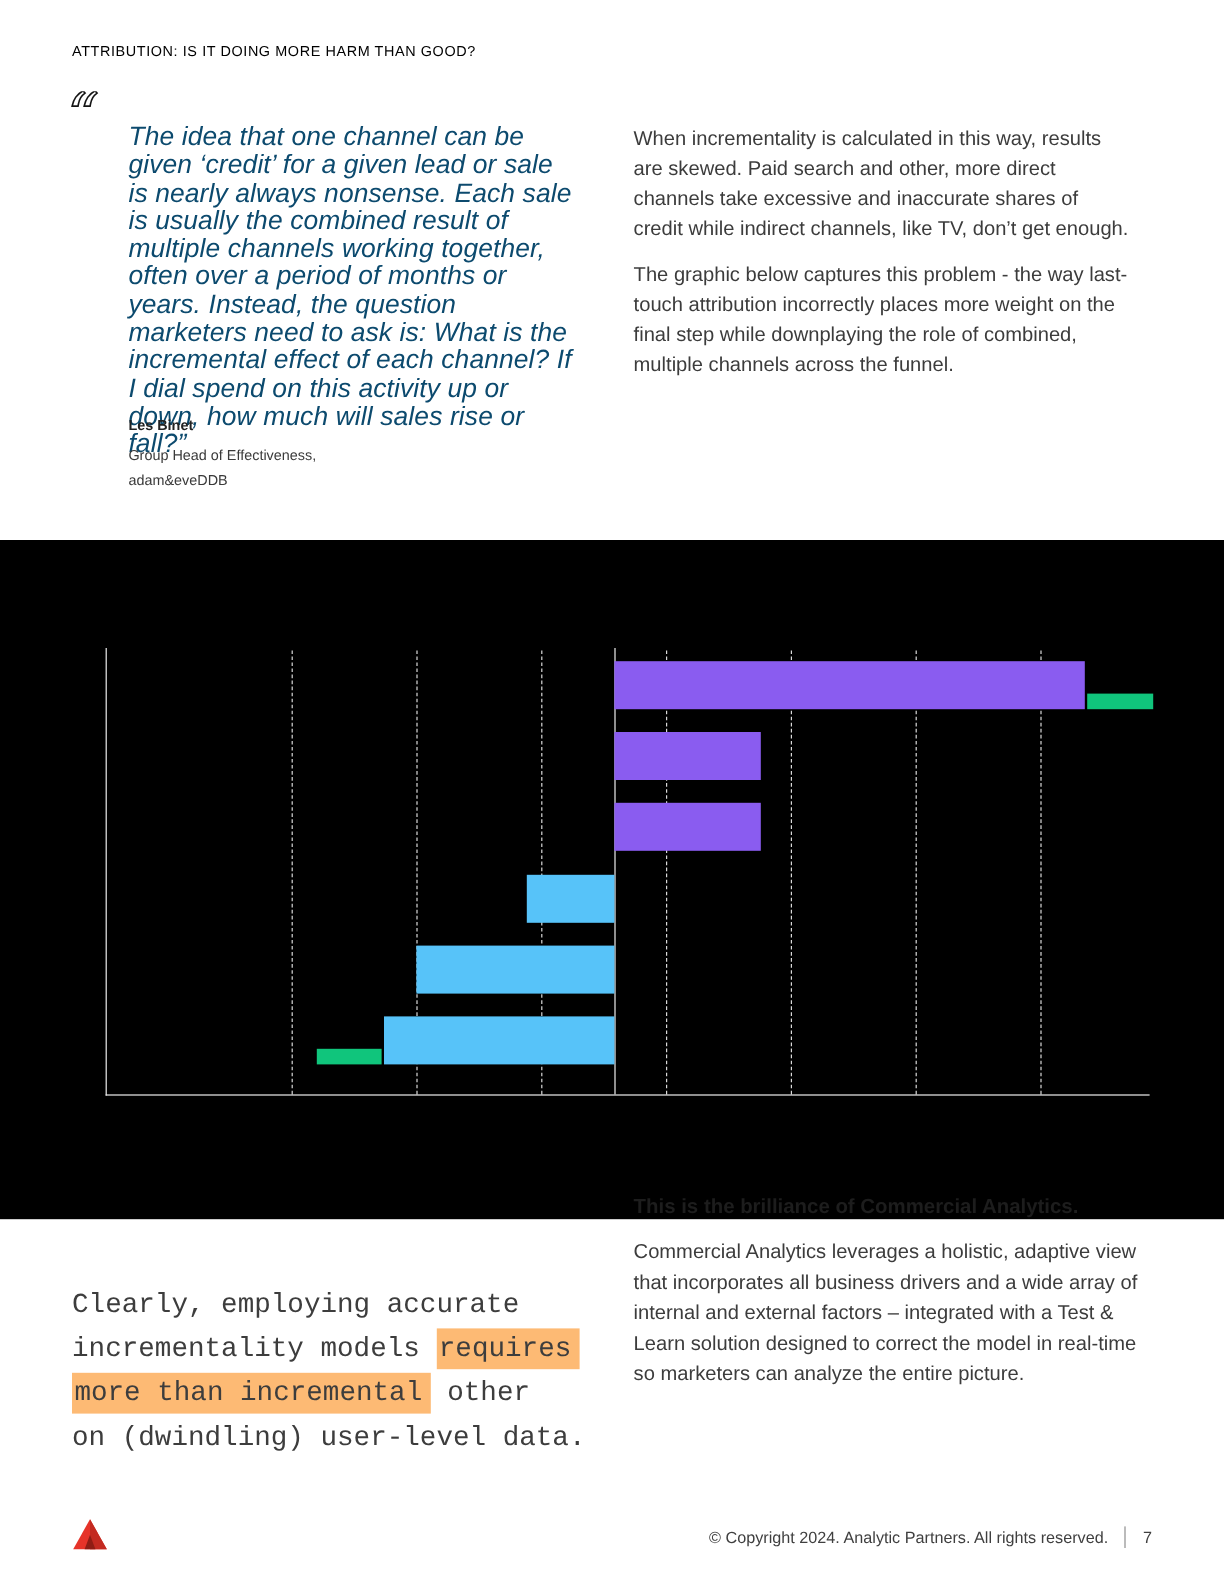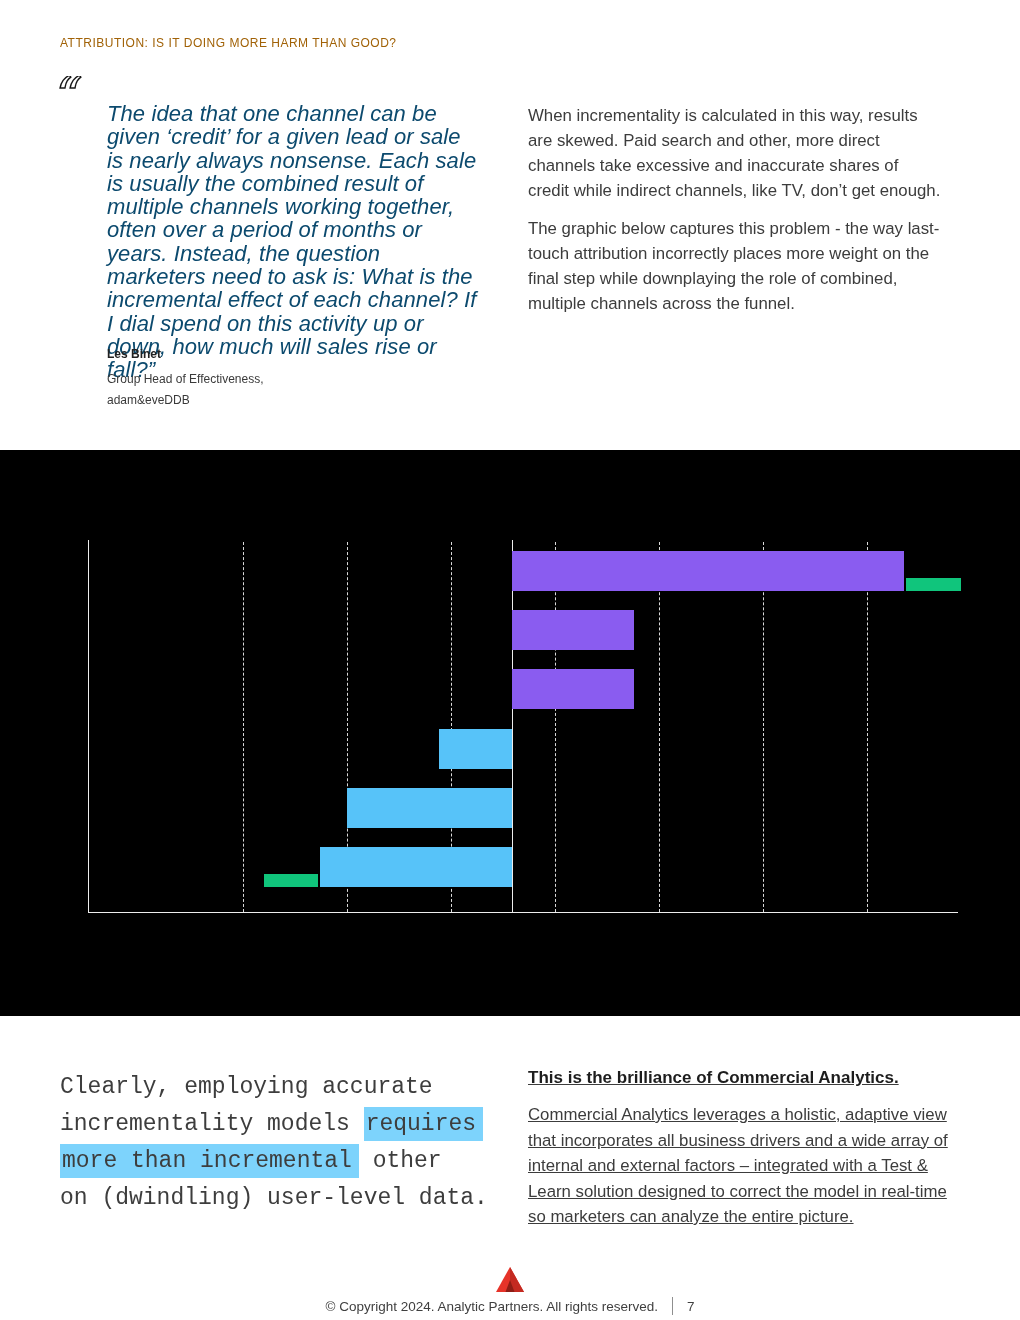--- a/index.html
+++ b/index.html
@@ -6,21 +6,21 @@
   * { box-sizing: border-box; }
   html,body { margin:0; padding:0; background:#ffffff; }
   .page {
     position:relative; width:1020px; height:1320px; margin:0 auto;
     background:#ffffff; overflow:hidden;
     font-family:"Liberation Sans", sans-serif; color:#3c3c3c;
   }
 
   .eyebrow {
     position:absolute; left:60px; top:36px;
-    font-size:12px; letter-spacing:0.5px; color:#a16207; font-weight:500;
+    font-size:12px; letter-spacing:0.5px; color:#000000; font-weight:500;
   }
 
   .quote-icon { position:absolute; left:56px; top:76px; }
 
   .quote-text {
     position:absolute; left:107px; top:102px; width:372px;
     font-style:italic; font-size:22px; line-height:23.3px; color:#0c4a6e;
     font-weight:500; letter-spacing:0.1px;
   }
 
@@ -39,30 +39,30 @@
   .gridline { position:absolute; top:2px; bottom:0; width:0; border-left:1px dashed rgba(255,255,255,0.85); }
   .zero-line { position:absolute; top:0; bottom:0; width:1px; background:#ededed; }
   .bar, .marker { position:absolute; }
 
   
   .statement {
     position:absolute; left:60px; top:1046px; width:480px;
     font-family:Liberation Mono, monospace;
     font-size:23px; line-height:37px; color:#3d3d3d;
   }
-  .statement mark { background:#7dd3fc; color:inherit; padding:4px 7px 4px 2px; }
+  .statement mark { background:#fdba74; color:inherit; padding:4px 7px 4px 2px; }
 
-  .brilliance { position:absolute; left:528px; top:1068px; width:438px; color:#3c3c3c;text-decoration:underline; }
+  .brilliance { position:absolute; left:528px; top:996px; width:438px; color:#3c3c3c; }
   .brilliance h3 { margin:0 0 14px 0; font-size:17px; color:#1d1d1d; font-weight:bold; }
   .brilliance p { margin:0; font-size:16.8px; line-height:25.5px; }
 
   
   .footer {
     position:absolute; left:60px; right:60px; top:1266px; height:30px;
-    display:flex; justify-content:space-between; align-items:center;flex-direction:column;
+    display:flex; justify-content:space-between; align-items:center;
   }
   .footer-right { display:flex; align-items:center; gap:14px; font-size:13.5px; color:#3f3f3f; }
   .footer-divider { width:1px; height:18px; background:#8f8f8f; }
 </style>
 </head>
 <body>
 
 <div class="page">
 
   <div class="eyebrow">ATTRIBUTION: IS IT DOING MORE HARM THAN GOOD?</div>

